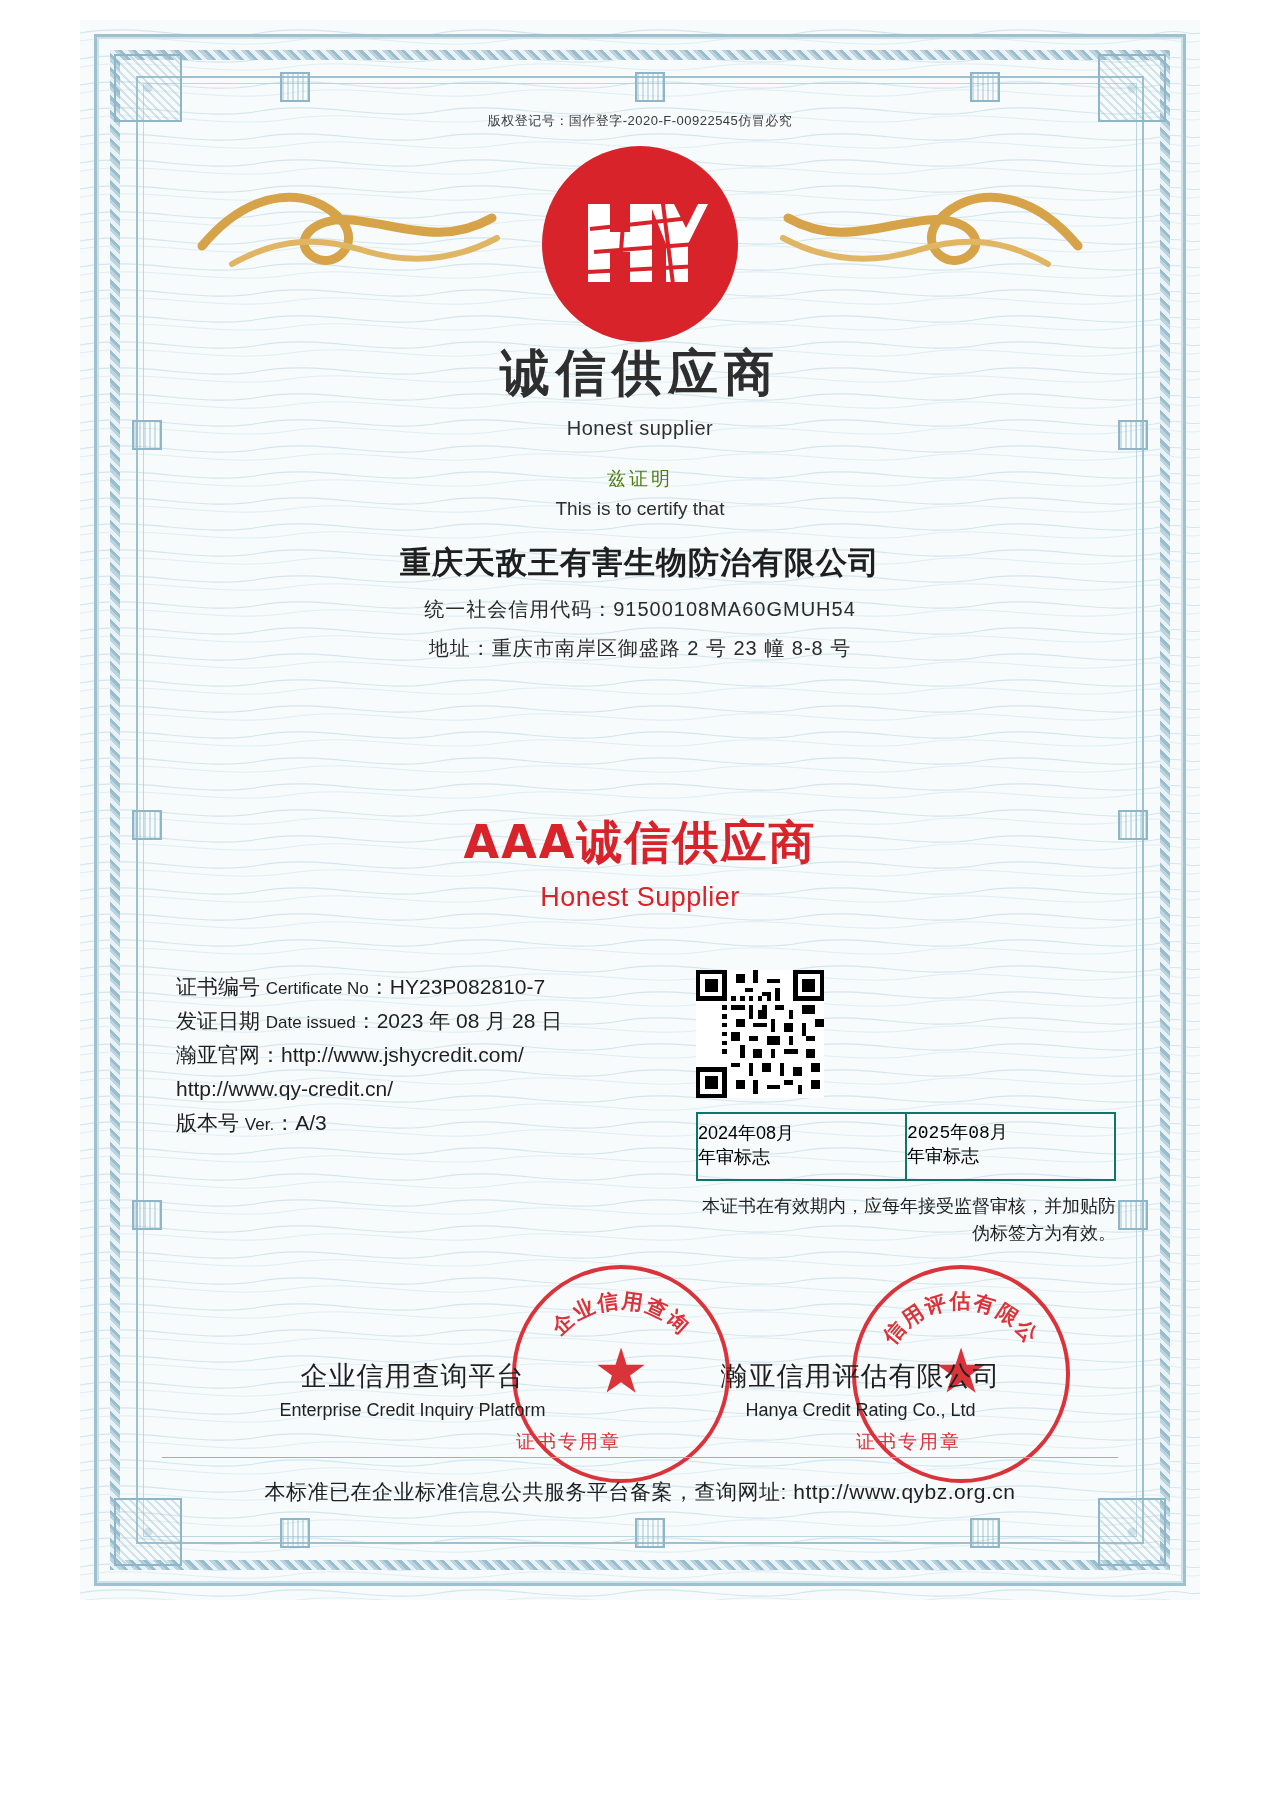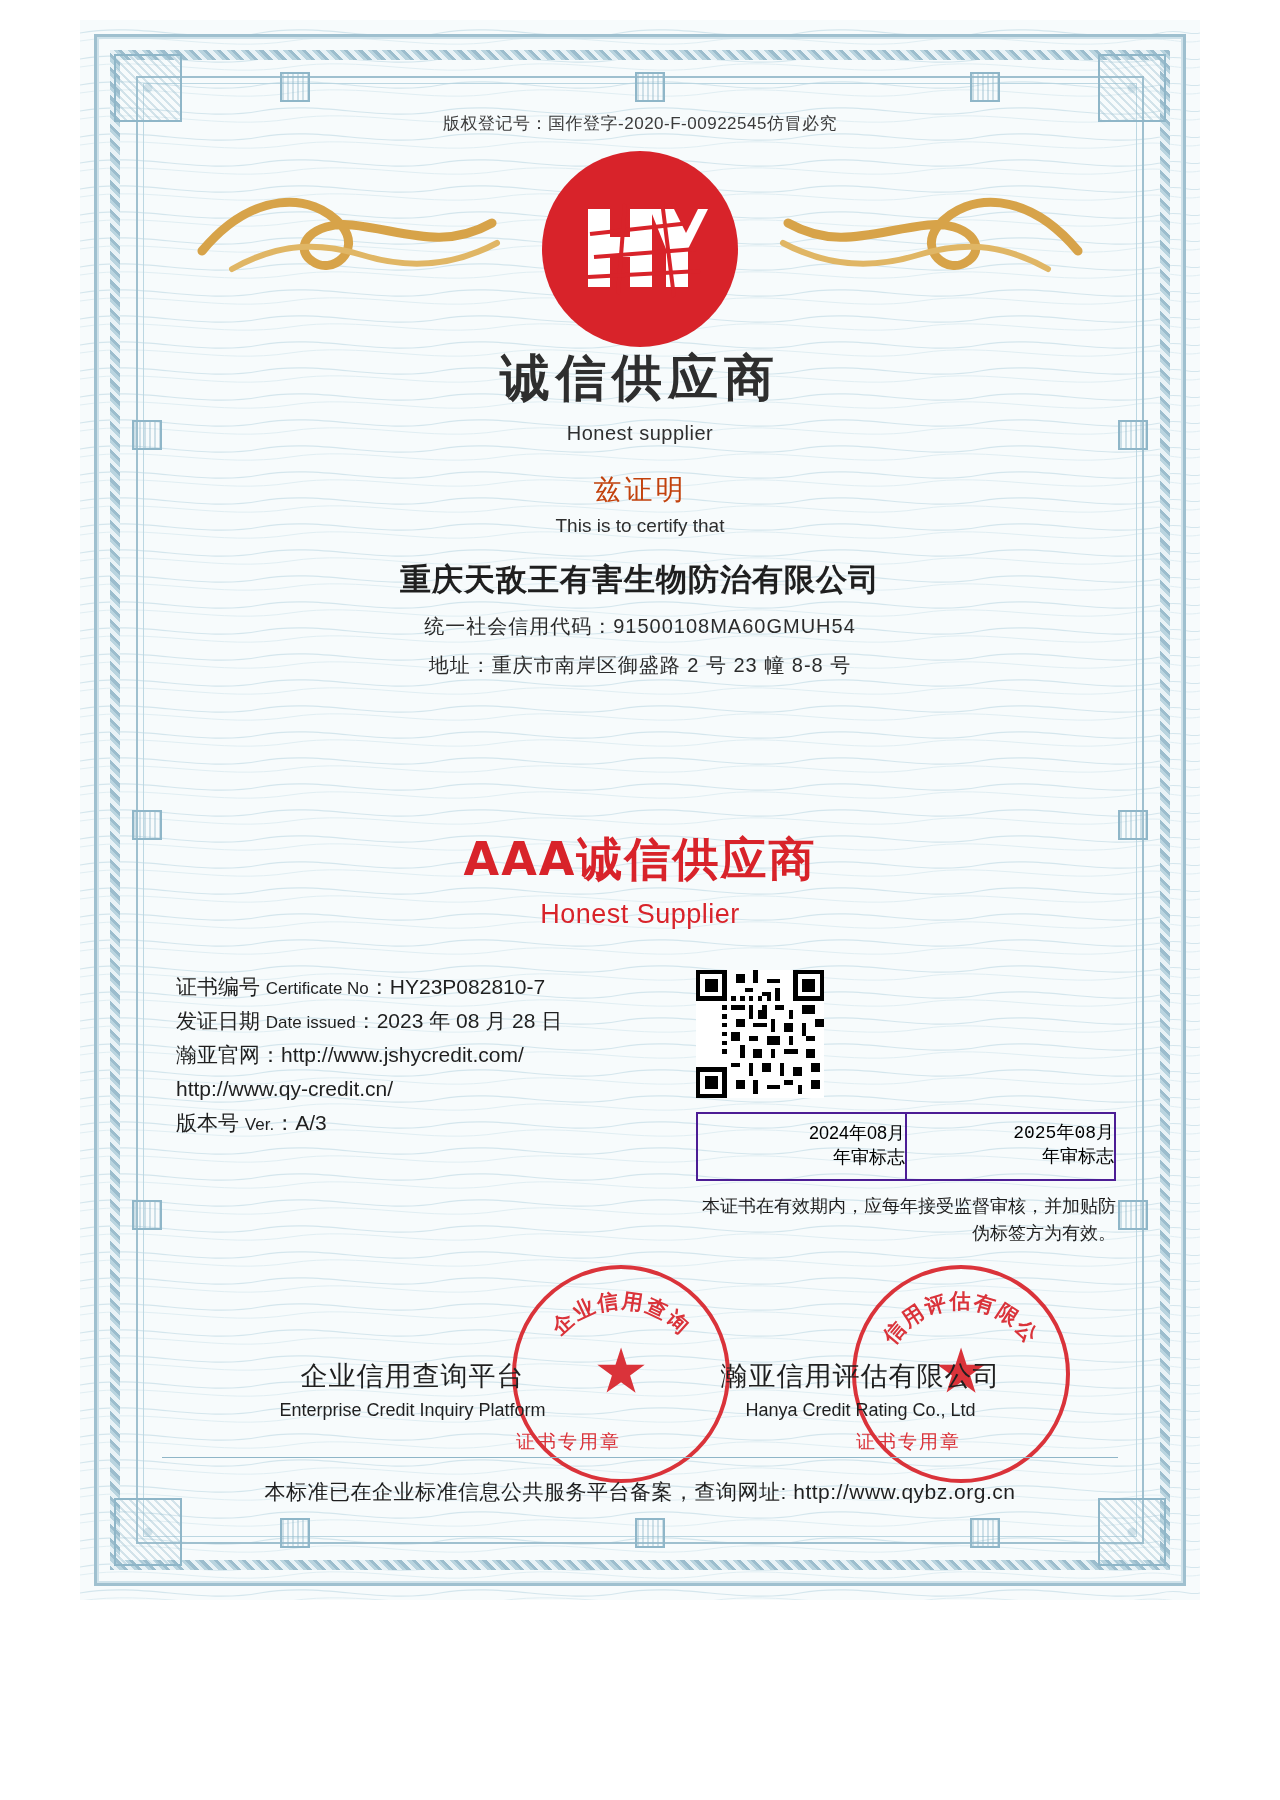--- a/index.html
+++ b/index.html
@@ -79,21 +79,21 @@
   }
 
   .content {
     position: absolute;
     inset: 70px 72px 70px 72px;
   }
 
   
   .copyright {
     text-align: center;
-    font-size: 17px;
+    font-size: 13px;
     color: #3a3a3a;
     letter-spacing: .5px;
     margin-top: 22px;
   }
 
   
   .logo-row {
     position: relative;
     height: 200px;
     margin-top: 6px;
@@ -132,22 +132,22 @@
   }
   .en-title {
     text-align: center;
     font-size: 20px;
     color: #2e2e2e;
     margin-top: 10px;
     letter-spacing: .5px;
   }
   .certify-cn {
     text-align: center;
-    font-size: 28px;
-    color: #c2410c;
+    font-size: 19px;
+    color: #4d7c0f;
     margin-top: 26px;
     letter-spacing: 3px;
   }
   .certify-en {
     text-align: center;
     font-size: 19px;
     color: #2e2e2e;
     margin-top: 6px;
   }
   .company {
@@ -220,22 +220,22 @@
     color: #1f1f1f;
     letter-spacing: .5px;
   }
   .stamps {
     display: flex;
     gap: 0;
     margin-top: 14px;
   }
   .stamp-box {
     width: 50%;
-    border: 2px solid #4c1d95;
-    text-align: right;
+    border: 2px solid #0f766e;
+    text-align: left;
     padding: 7px 0 9px 0;
     font-size: 18px;
     line-height: 1.35;
   }
   .stamp-box + .stamp-box { border-left: none; font-family: Liberation Mono, monospace; }
   .right-note {
     margin-top: 12px;
     font-size: 18px;
     line-height: 1.5;
     text-align: right;

